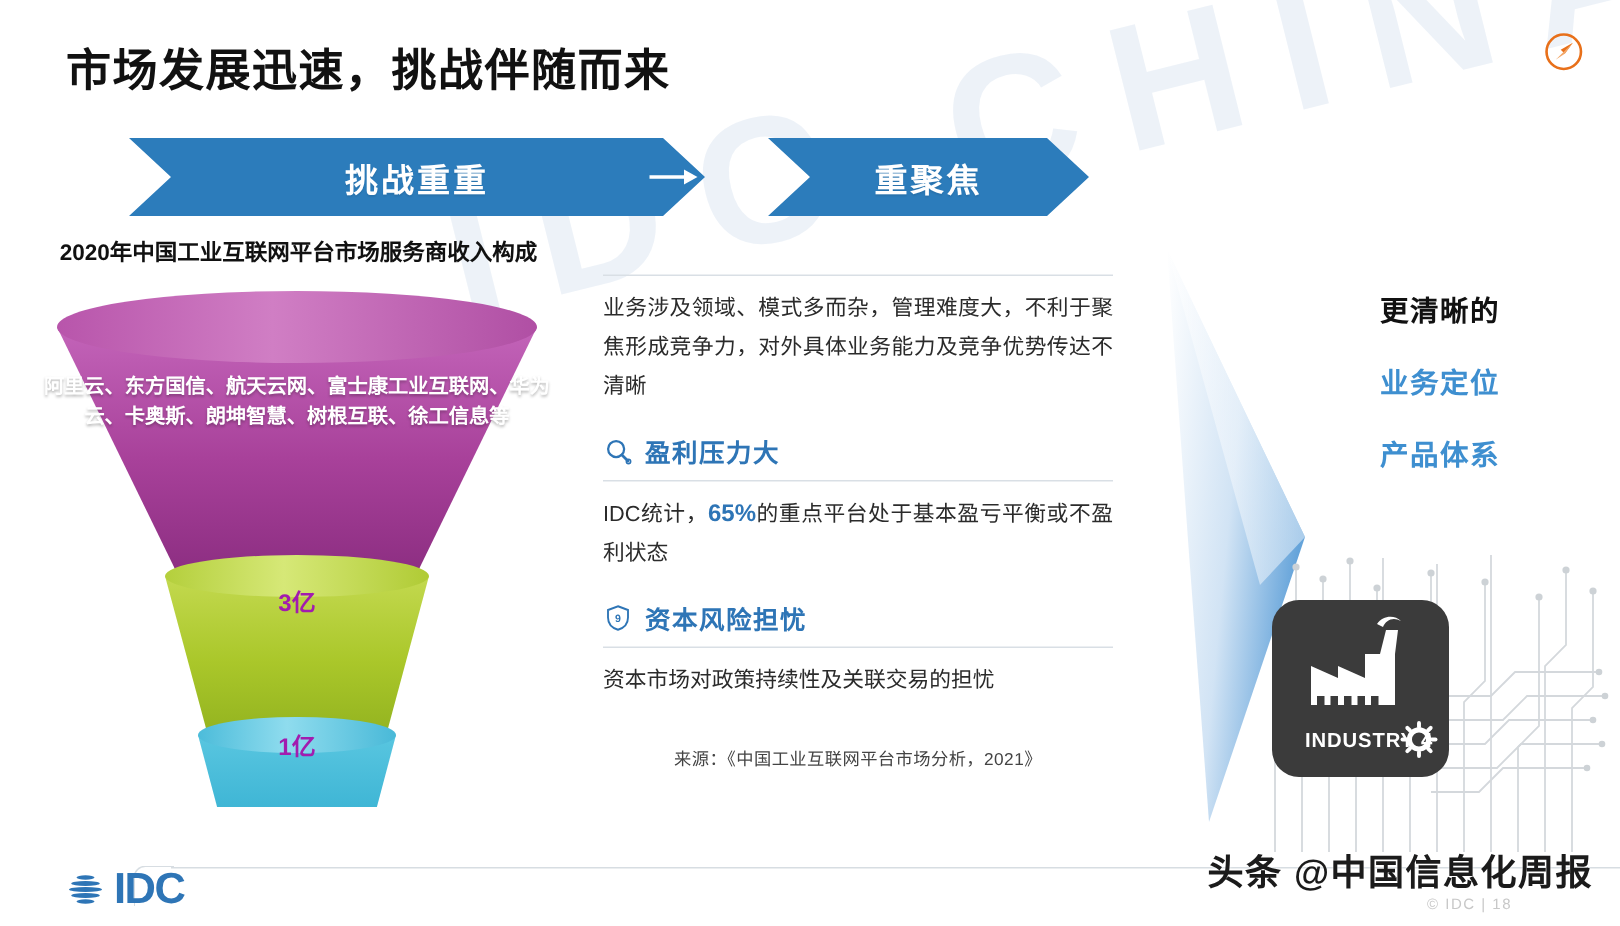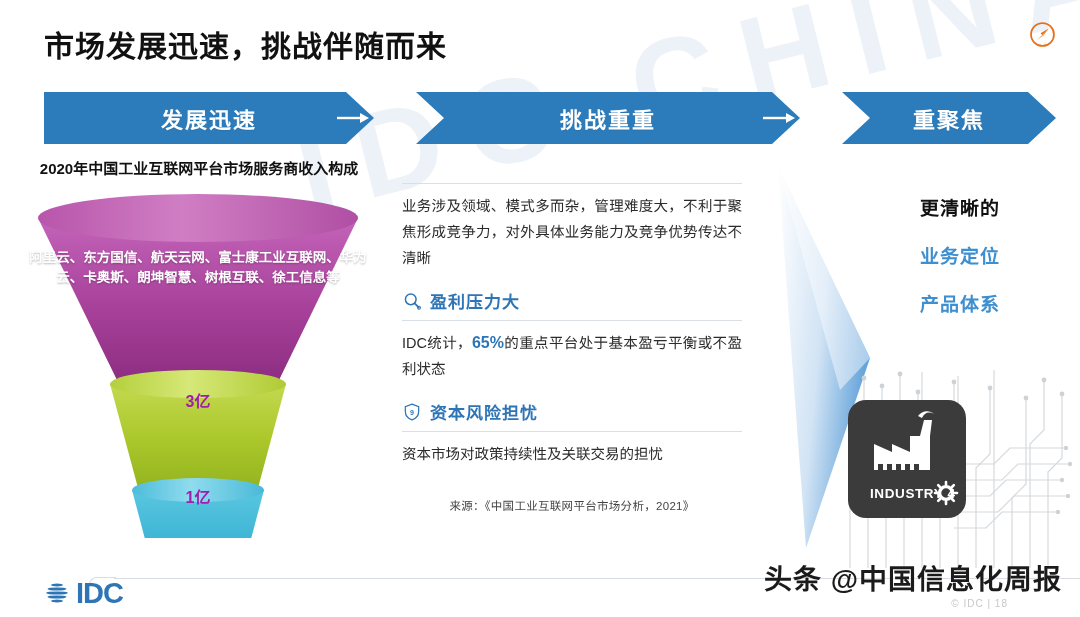--- a/index.html
+++ b/index.html
@@ -137,21 +137,21 @@
     display:flex;align-items:center;gap:4px;z-index:6;
   }
   .foot-logo svg{display:block;}
   .foot-idc{font-size:29px;font-weight:700;color:#2e75b6;letter-spacing:-1px;line-height:1;}
   .copy{
     position:absolute;right:72px;bottom:8px;
     font-size:10px;color:#c8c8c8;letter-spacing:1px;z-index:4;
   }
   .toutiao{
     position:absolute;right:18px;bottom:20px;
-    font-size:28px;font-weight:700;color:#1b1b1b;
+    font-size:24px;font-weight:700;color:#1b1b1b;
     letter-spacing:1px;white-space:nowrap;z-index:7;
     text-shadow:0 0 2px rgba(255,255,255,.9);
   }
 </style>
 </head>
 <body>
 
 <div class="slide">
 
   <div class="wm-diag">IDC CHINA</div>
@@ -160,23 +160,20 @@
 
   <div class="brand">
     <svg class="brand-mark" viewBox="0 0 40 40">
       <circle cx="20" cy="20" r="17" fill="none" stroke="#e8701a" stroke-width="2.6"></circle>
       <polygon points="29,11 17,18 21,22" fill="#e8701a"></polygon>
       <polygon points="29,11 21,22 12,28" fill="#f3a768"></polygon>
     </svg>
   </div>
 
   <div class="chev-row">
-    <div class="chev c1">
-      <span>发展迅速</span>
-    </div>
     <div class="arrow-gap">
       <svg width="36" height="20" viewBox="0 0 36 20">
         <line x1="2" y1="10" x2="28" y2="10" stroke="#ffffff" stroke-width="2.4"></line>
         <polygon points="34,10 25,5 25,15" fill="#ffffff"></polygon>
       </svg>
     </div>
     <div class="chev c2">
       <span>挑战重重</span>
     </div>
     <div class="arrow-gap">

